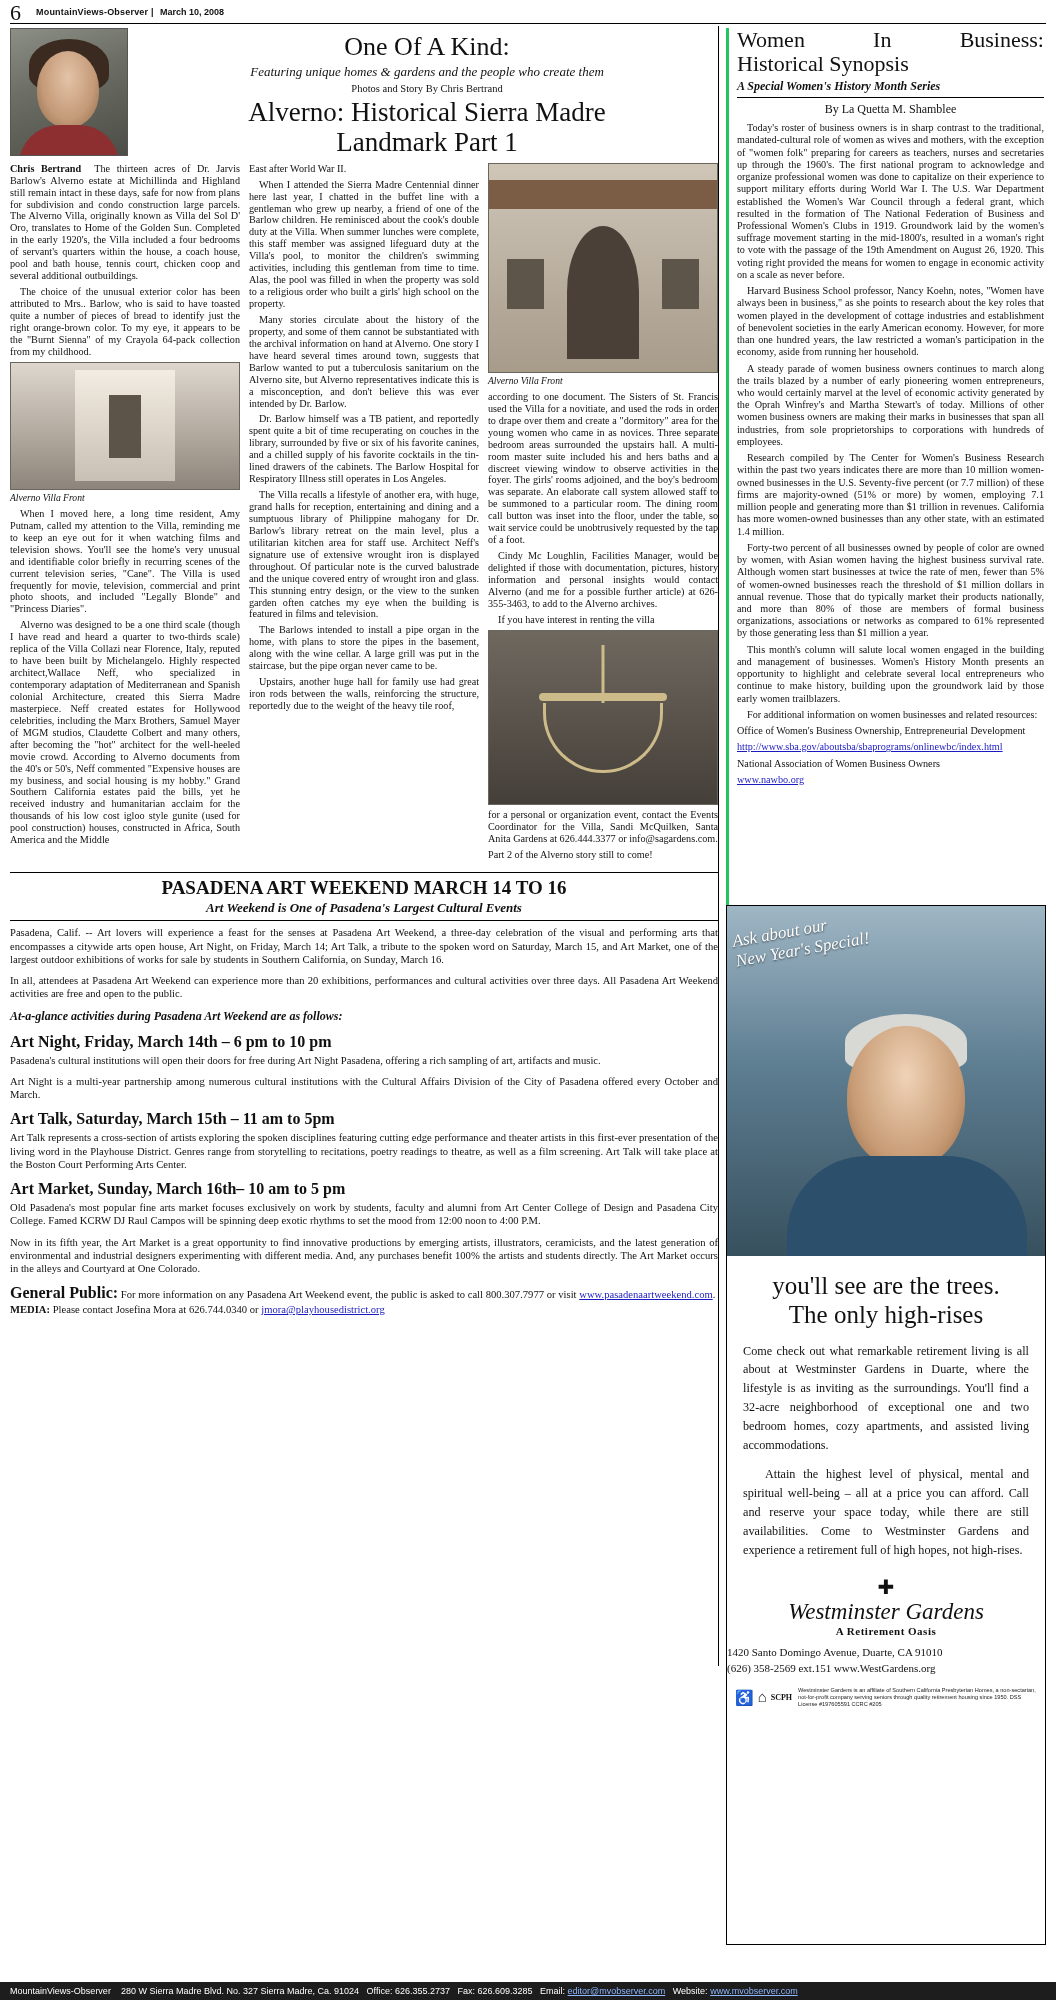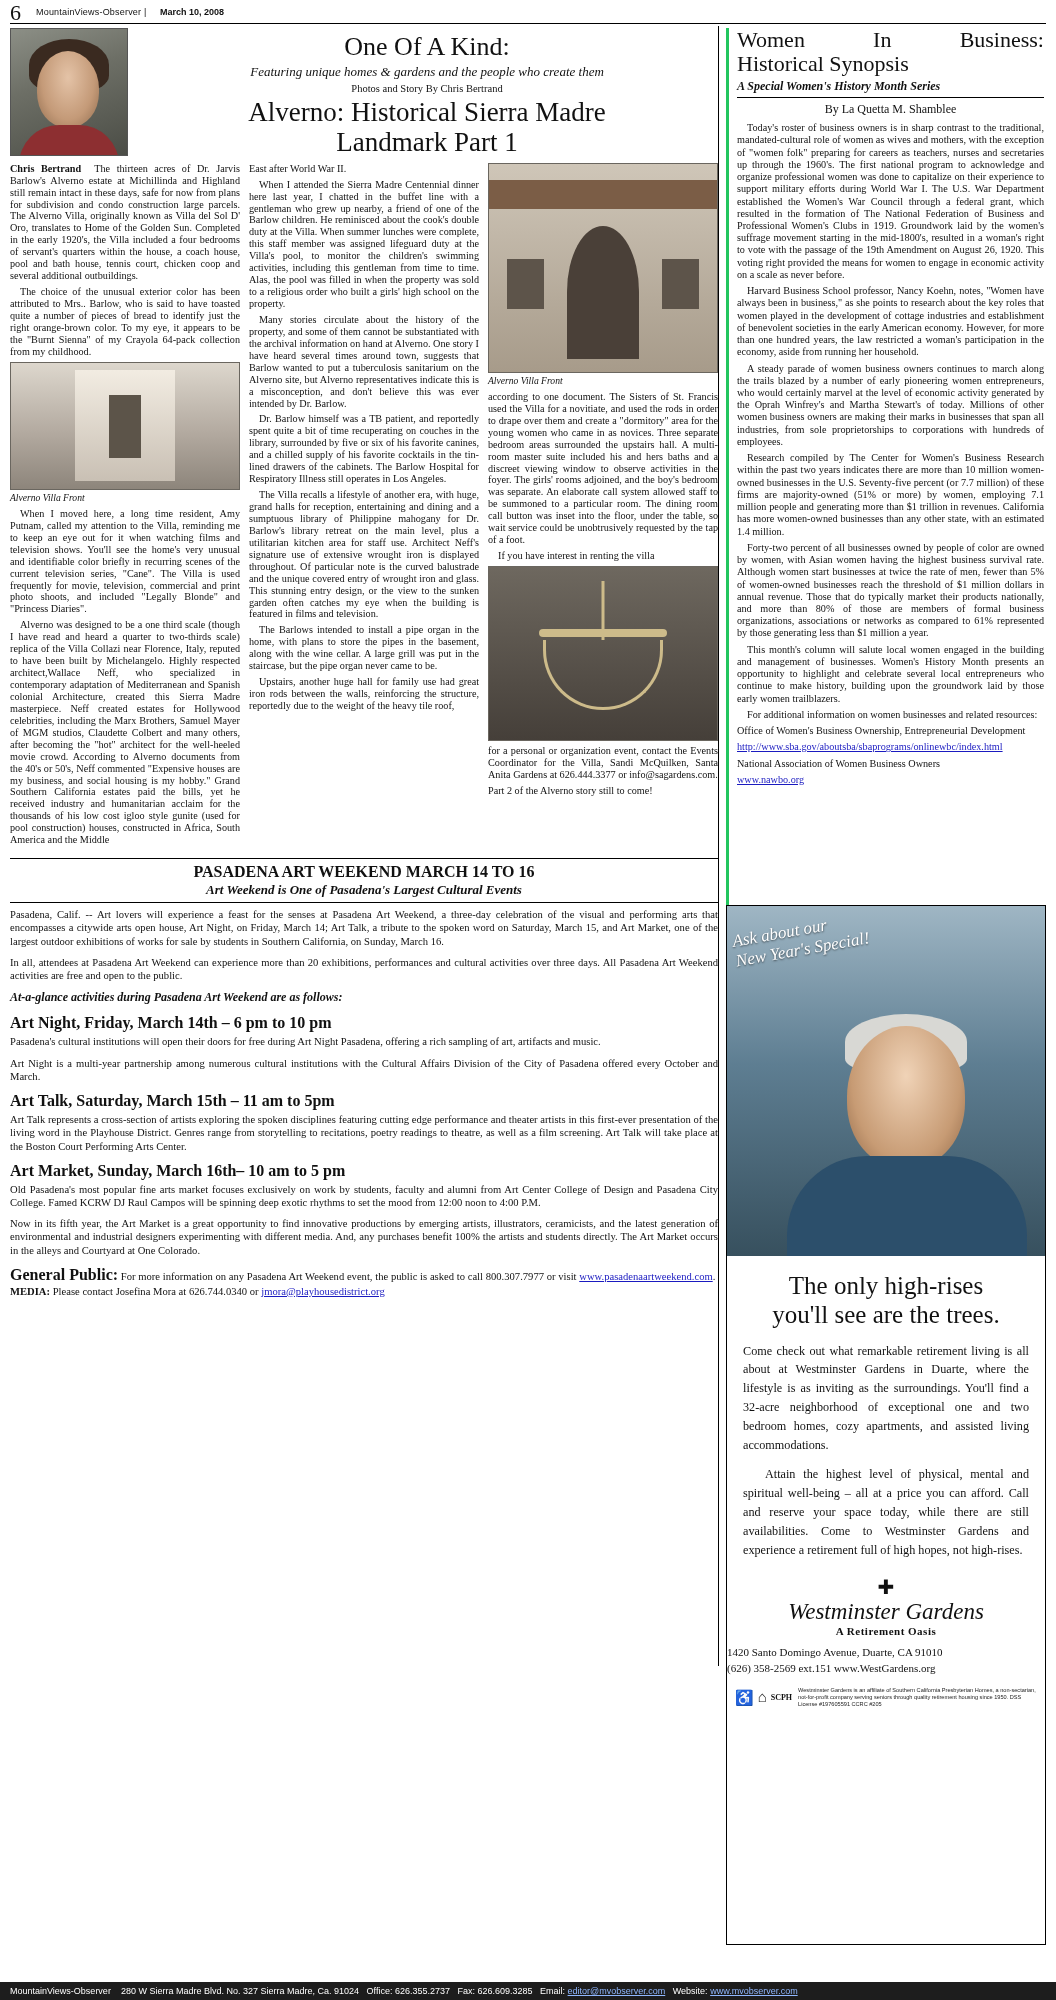--- a/index.html
+++ b/index.html
@@ -9,21 +9,21 @@
     background:#ffffff;
     font-family:"Liberation Serif", serif;
     color:#111;
     position:relative;
   }
   .page { position:relative; width:1056px; height:2000px; padding:6px 10px 0 10px; }
 
   
   .masthead { position:relative; height:18px; border-bottom:1px solid #000; }
   .folio { position:absolute; left:0; top:-6px; font-size:22px; font-family:"Liberation Serif", serif; }
-  .mast-text { position:absolute; left:26px; top:1px; font-size:9px; font-family:"Liberation Sans", sans-serif; font-weight:normal; letter-spacing:.2px;}
+  .mast-text { position:absolute; left:26px; top:1px; font-size:9px; font-family:"Liberation Sans", sans-serif; font-weight:bold; letter-spacing:.2px;}
   .mast-date { position:absolute; left:150px; top:1px; font-size:9px; font-family:"Liberation Sans", sans-serif; font-weight:bold;}
 
   
   .body-wrap { display:flex; gap:8px; margin-top:4px; }
   .left-zone { width:708px; }
   .right-zone { width:318px; border-left:3px solid #22c55e; padding-left:8px; }
 
   
   .feat-head { display:flex; gap:8px; }
   .portrait {
@@ -90,21 +90,21 @@
   .wib-sub { font-size:12px; font-style:italic; font-weight:bold; font-family:"Liberation Serif", serif; margin:2px 0 3px; }
   .wib-by { font-size:12px; font-family:"Liberation Serif", serif; margin:0 0 5px;text-align:center; }
   .wib-rule { border-top:1px solid #000; margin:2px 0 4px; }
   .wib-body { font-size:10.2px; line-height:1.2; text-align:justify; }
   .wib-body p { margin:0 0 4px; text-indent:10px; }
   .wib-body p.noind { text-indent:0; }
   .link { color:#1a1ac0; text-decoration:underline; word-break:break-all; }
 
   
   .paw { border-top:1px solid #000; margin-top:8px; padding-top:4px; width:708px;}
-  .paw h2 { font-size:16px; font-family:"Liberation Serif", serif; margin:0; text-align:center; font-variant:small-caps;}
+  .paw h2 { font-size:19px; font-family:"Liberation Serif", serif; margin:0; text-align:center; font-variant:small-caps;}
   .paw h3 { font-size:13px; font-style:italic; font-family:"Liberation Serif", serif; margin:1px 0 4px; text-align:center;}
   .paw-rule { border-top:1px solid #000; margin:3px 0 5px; }
   .paw-body { font-size:10.6px; line-height:1.25; text-align:justify; }
   .paw-body p { margin:0 0 8px; }
   .paw-body .h { font-weight:bold; font-size:16px; }
   .paw-body .ital { font-style:italic; font-size:12px; font-weight:bold;}
   .paw-body .bold { font-weight:bold; }
 
   
   .ad { position:absolute; left:726px; top:905px; width:320px; height:1040px; border:1px solid #000; background:#fff; overflow:hidden;}
@@ -187,20 +187,21 @@
 
         <div class="col">
           <div class="photo ph-villa">
             <div class="roof"></div>
               <div class="arch"></div>
               <div class="win1"></div>
               <div class="win2"></div>
           </div>
           <div class="cap">Alverno Villa Front</div>
           <p class="noind">according to one document. The Sisters of St. Francis used the Villa for a novitiate, and used the rods in order to drape over them and create a "dormitory" area for the young women who came in as novices. Three separate bedroom areas surrounded the upstairs hall. A multi-room master suite included his and hers baths and a discreet viewing window to observe activities in the foyer. The girls' rooms adjoined, and the boy's bedroom was separate. An elaborate call system allowed staff to be summoned to a particular room. The dining room call button was inset into the floor, under the table, so wait service could be unobtrusively requested by the tap of a foot.</p>
+          <p>Cindy Mc Loughlin, Facilities Manager, would be delighted if those with documentation, pictures, history information and personal insights would contact Alverno (and me for a possible further article) at 626-355-3463, to add to the Alverno archives.</p>
           <p>If you have interest in renting the villa</p>
           <div class="photo ph-chand">
             <div class="stem"></div>
               <div class="crown"></div>
               <div class="bowl"></div>
           </div>
           <p class="noind" style="margin-top:4px">for a personal or organization event, contact the Events Coordinator for the Villa, Sandi McQuilken, Santa Anita Gardens at 626.444.3377 or info@sagardens.com.</p>
           <p class="noind">Part 2 of the Alverno story still to come!</p>
         </div>
       </div>
@@ -265,22 +266,22 @@
     <div class="ad-photo">
       <div class="man-hair"></div>
         <div class="man-head"></div>
         <div class="man-shirt"></div>
       <div class="ad-burst">
         <div>Ask about our</div>
         <div>New Year's Special!</div>
       </div>
     </div>
     <div class="ad-headline">
+      <div>you'll see are the trees.</div>
       <div>The only high-rises</div>
-      <div>you'll see are the trees.</div>
     </div>
     <div class="ad-copy">
       <p>Come check out what remarkable retirement living is all about at Westminster Gardens in Duarte, where the lifestyle is as inviting as the surroundings. You'll find a 32-acre neighborhood of exceptional one and two bedroom homes, cozy apartments, and assisted living accommodations.</p>
       <p class="ind">Attain the highest level of physical, mental and spiritual well-being – all at a price you can afford. Call and reserve your space today, while there are still availabilities. Come to Westminster Gardens and experience a retirement full of high hopes, not high-rises.</p>
     </div>
     <div class="ad-logo">
       <div class="cross">✚</div>
       <div class="name">Westminster Gardens</div>
       <div class="tag">A Retirement Oasis</div>
     </div>

